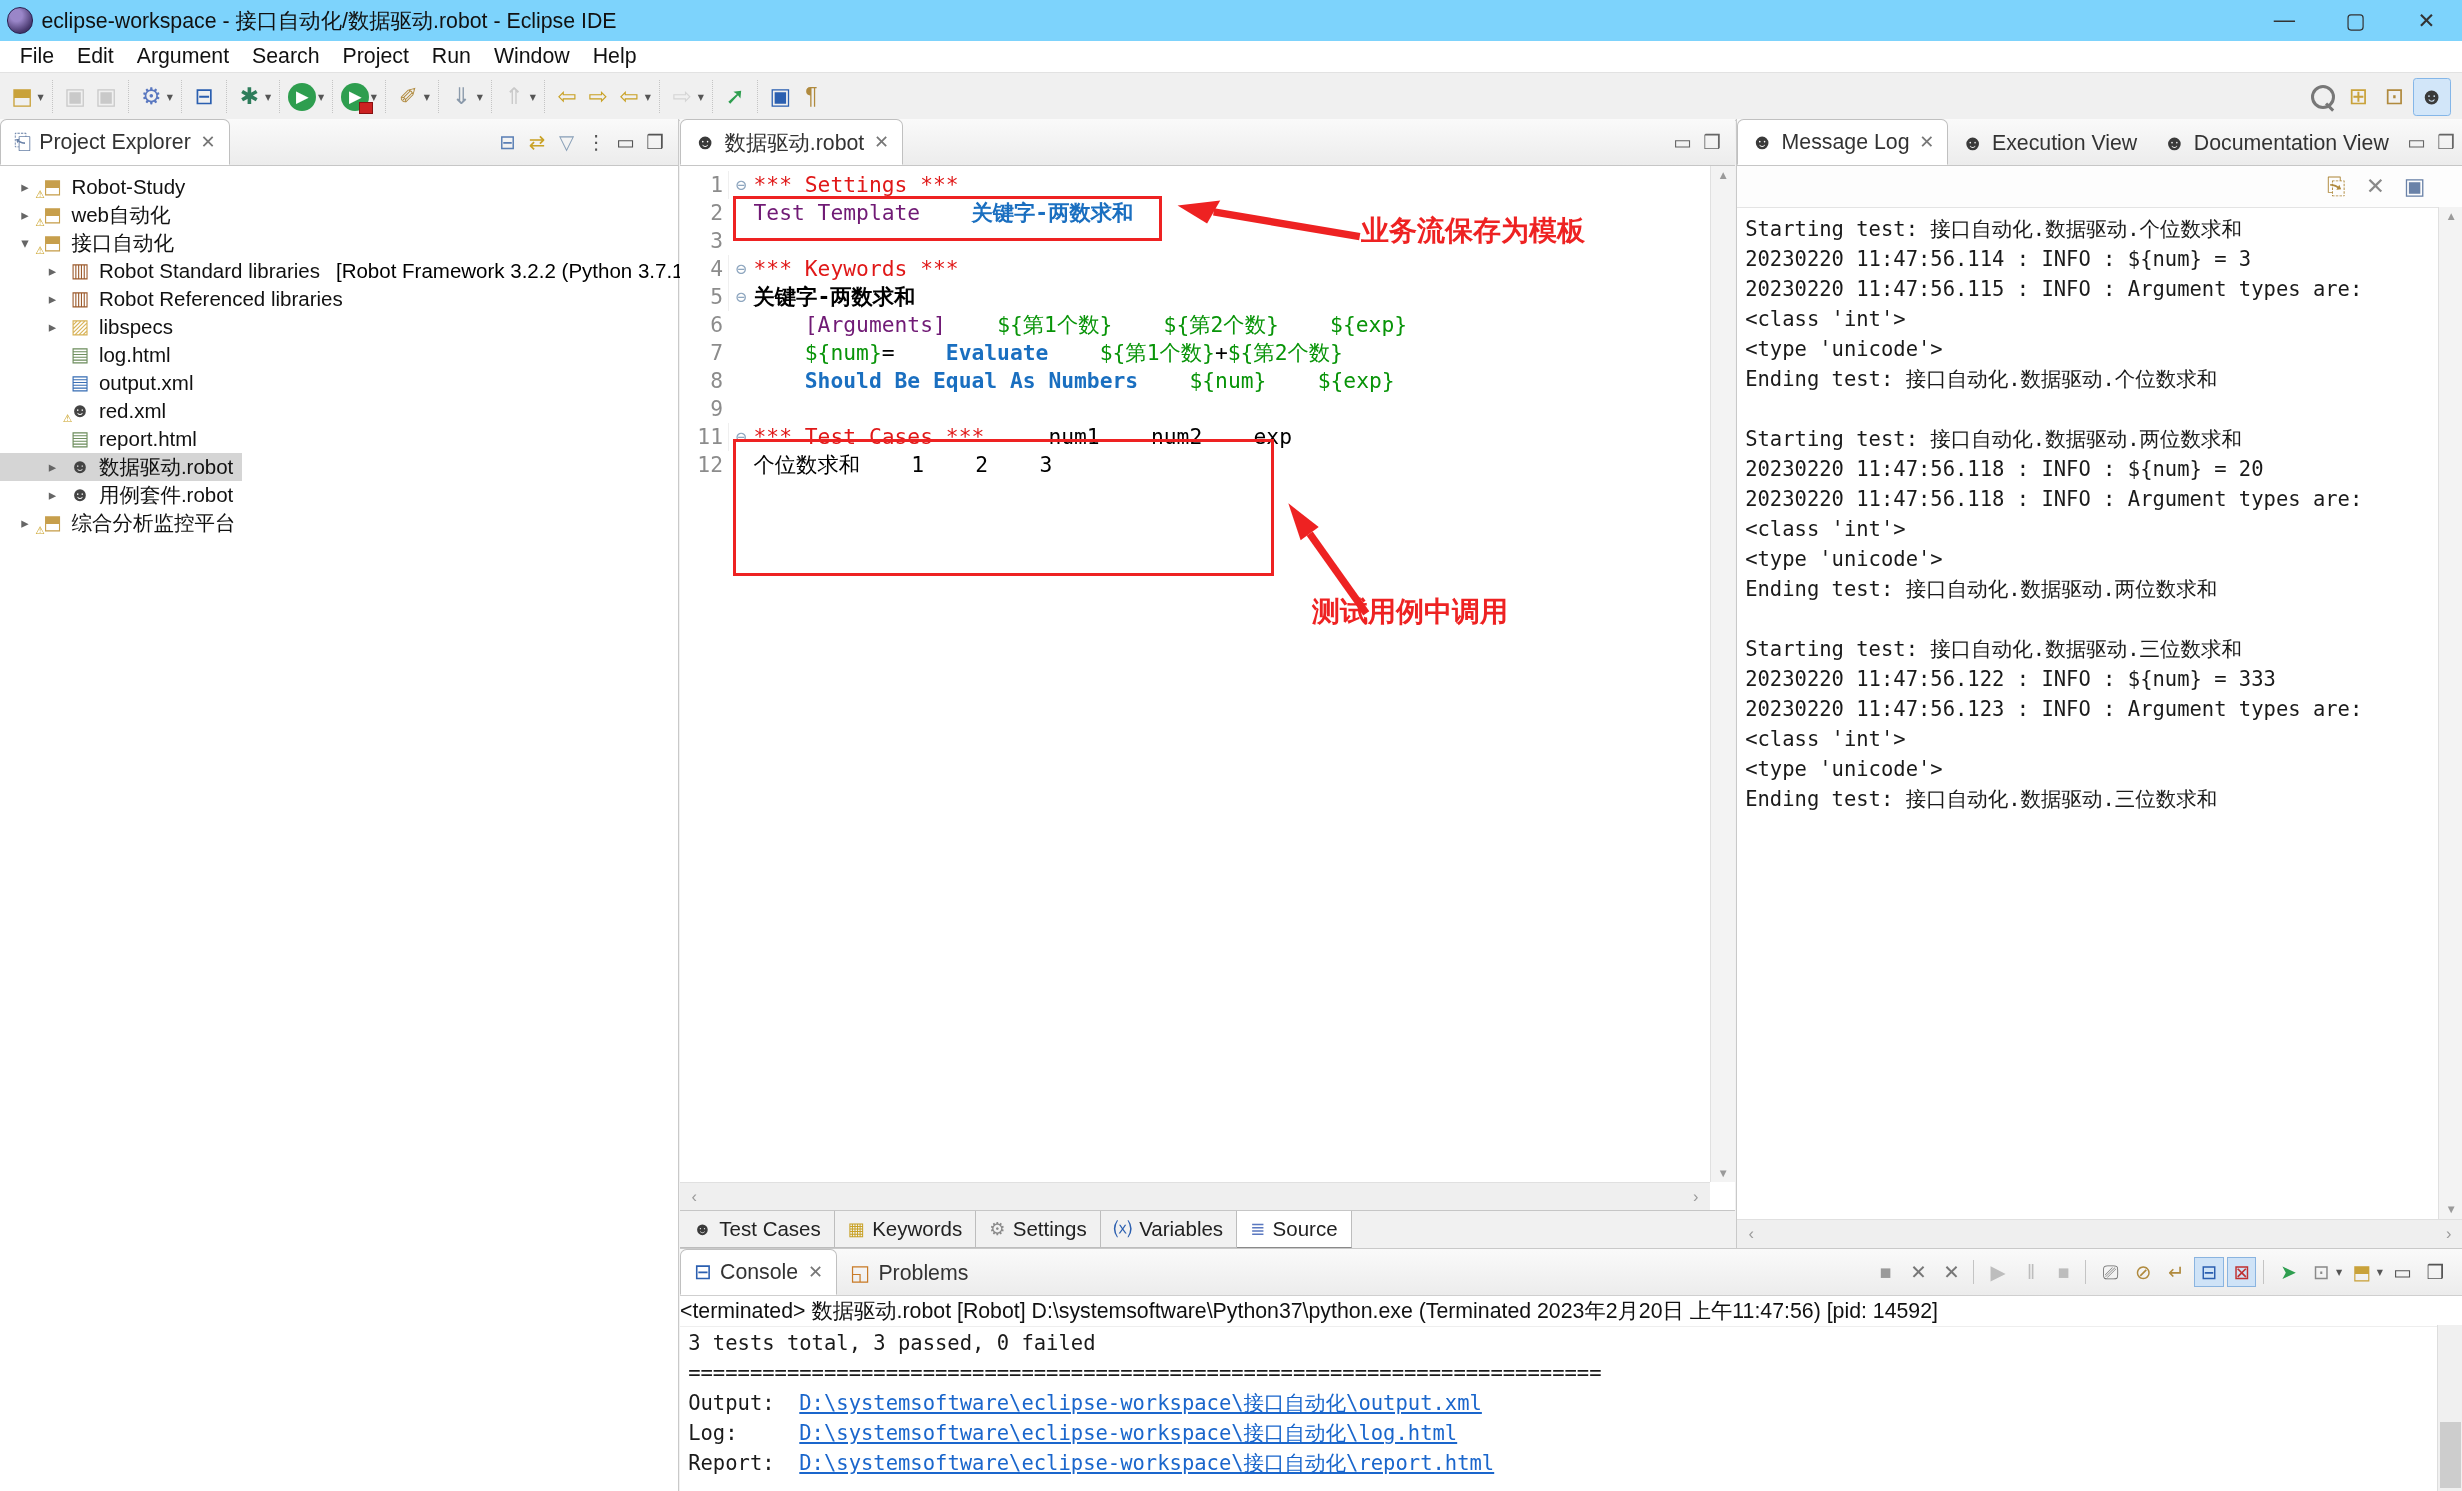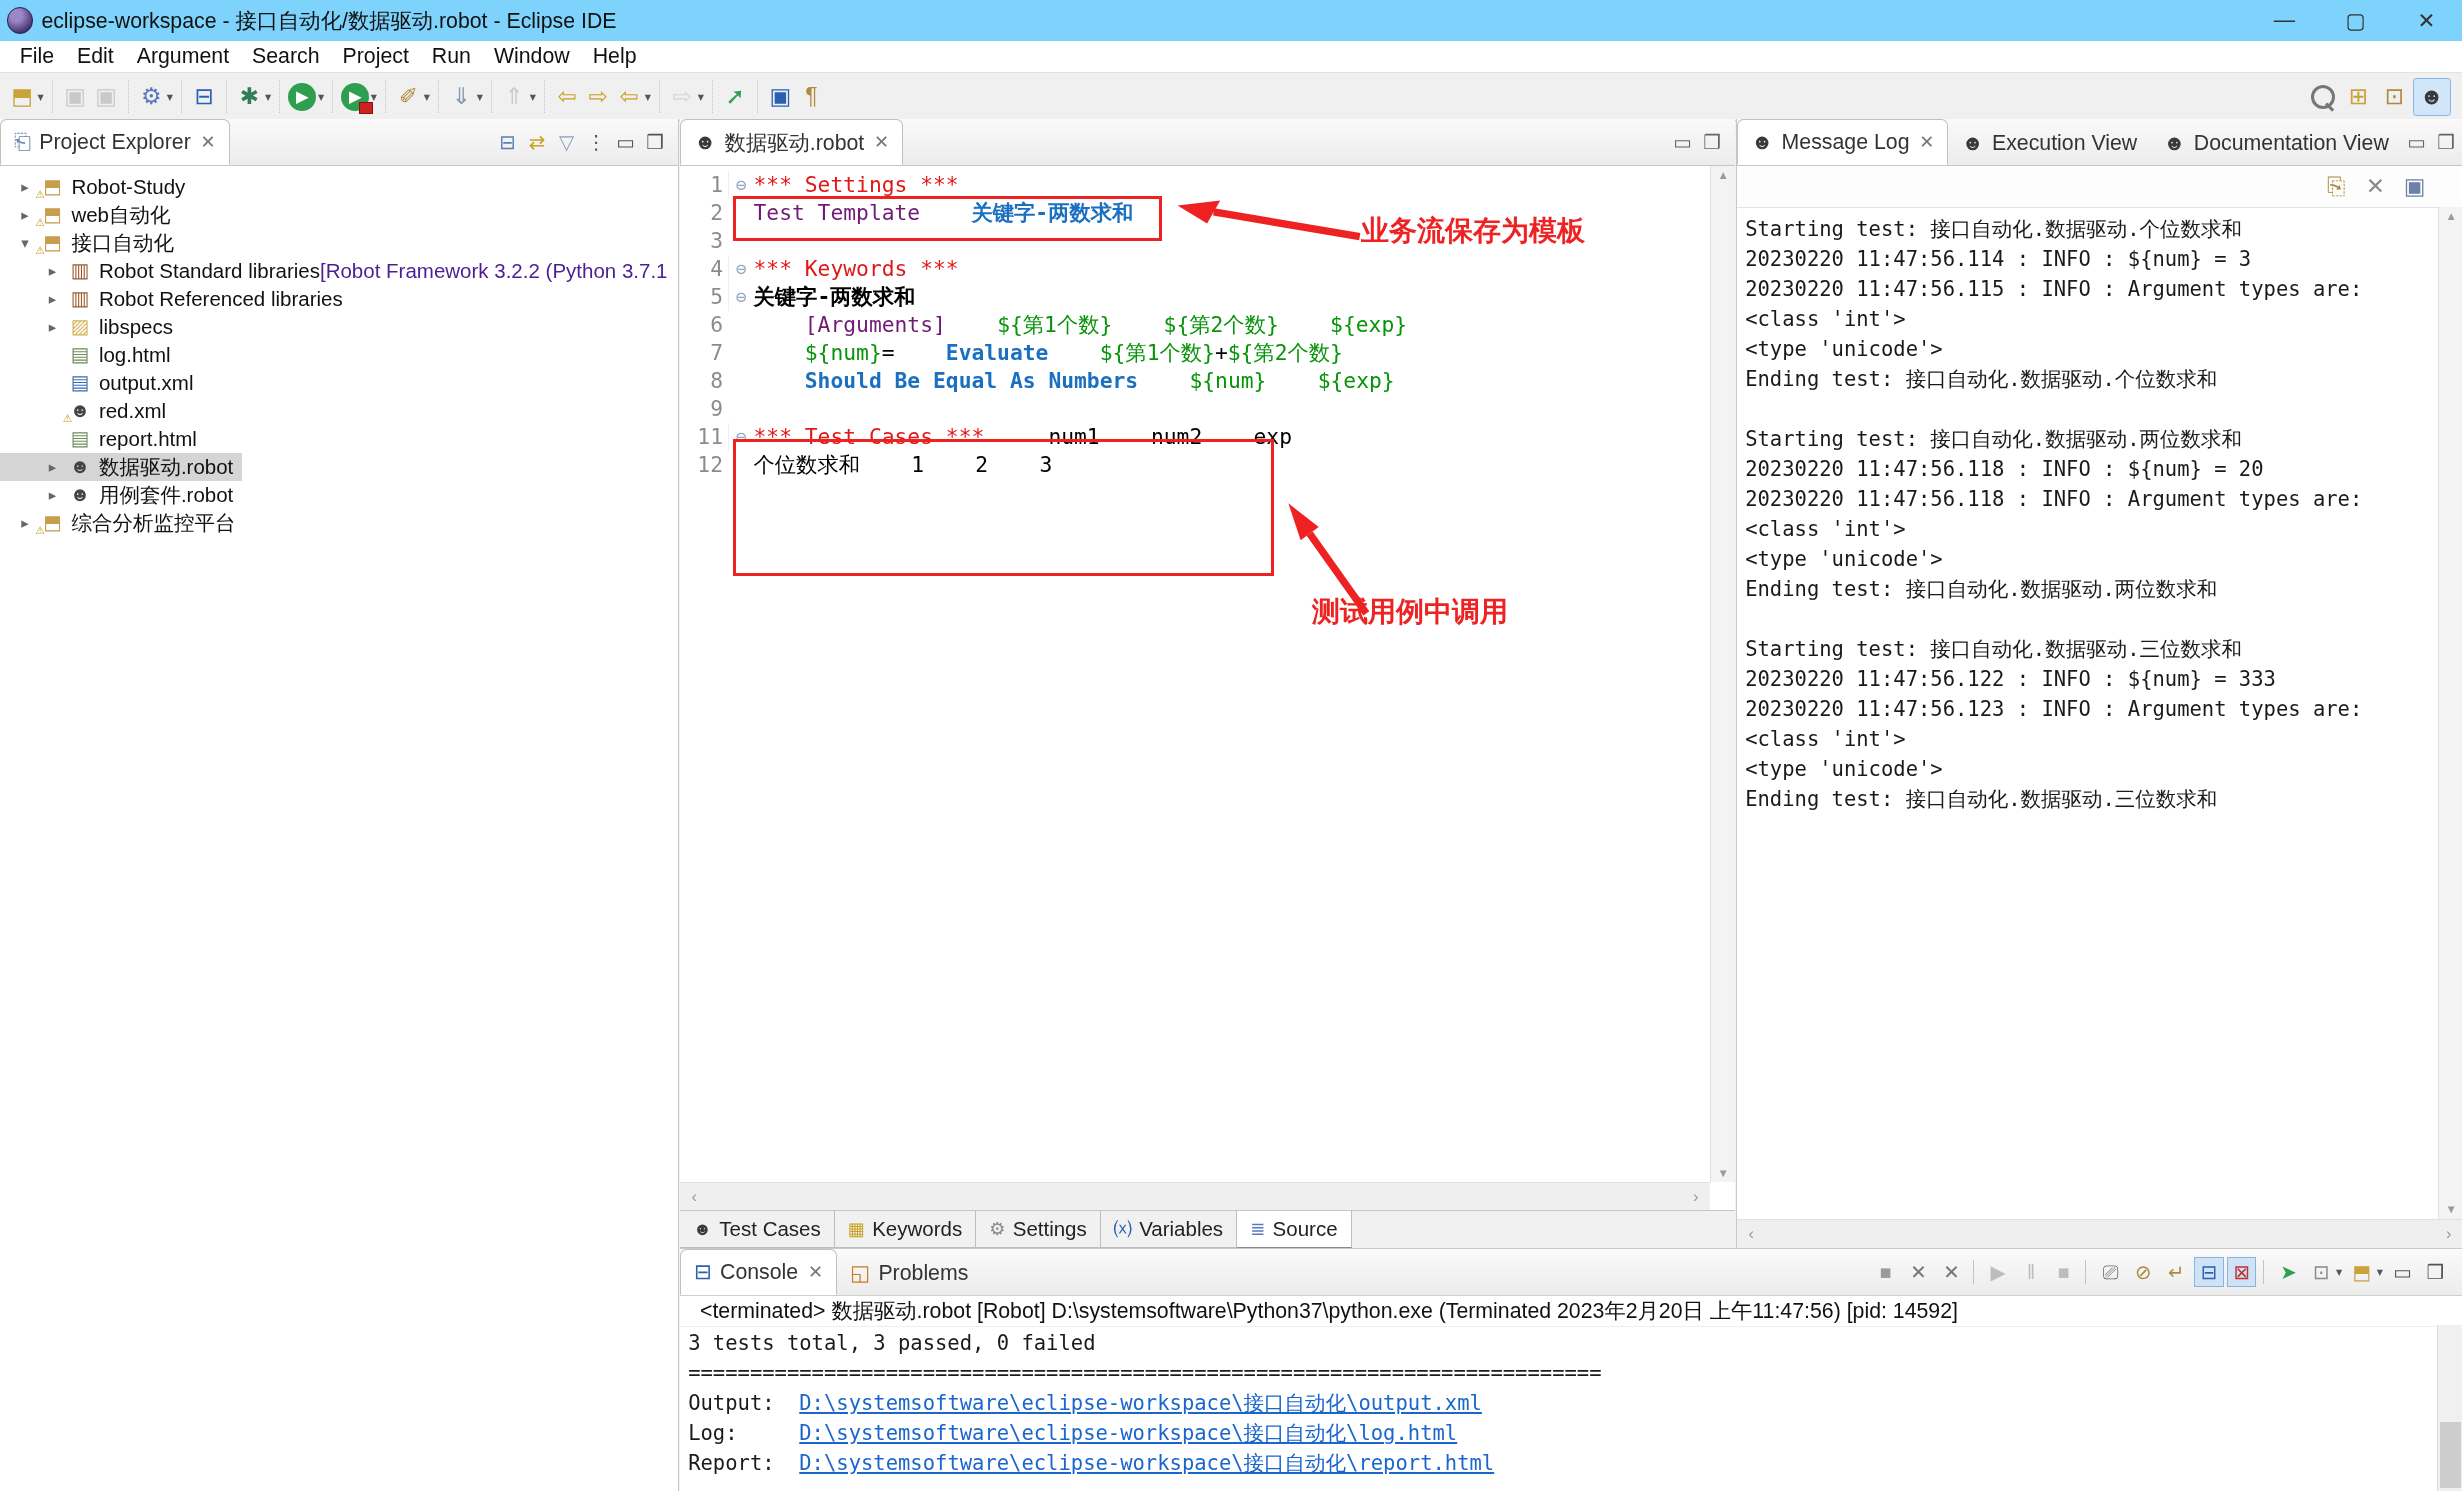--- a/index.html
+++ b/index.html
@@ -69,21 +69,21 @@
   .texp{width:27px;text-align:center;color:#666;font-size:14.8px;flex:none;}
   .ticon{width:28px;text-align:center;font-size:19.7px;flex:none;position:relative;}
   .ticon .warn{position:absolute;left:-3.3px;bottom:-3.3px;font-size:10.7px;color:#caa227;}
   .ticon-proj{color:#c79f4c;}
   .ticon-lib{color:#9c5b2d;}
   .ticon-folder{color:#d8b45a;}
   .ticon-html{color:#6f8f5f;}
   .ticon-xml{color:#3a6fb5;}
   .ticon-robot,.ticon-robotcfg{color:#444;}
   .tlabel{margin-left:4.9px;color:#111;}
-  .tdec{color:#4c1d95;margin-left:0;}
+  .tdec{color:#000000;margin-left:16px;}
   
   .editor-tabsbar{height:46px;}
   .code-wrap{position:absolute;left:0;top:47px;width:1055px;height:1016px;background:#fff;overflow:hidden;}
   .code{position:absolute;left:0;top:4.9px;width:1030px;
         font-family:"DejaVu Sans Mono", monospace;font-size:21.3px;line-height:28px;}
   .cl{display:flex;height:28px;align-items:center;}
   .ln{width:43px;text-align:right;color:#8c8c8c;flex:none;padding-right:4.9px;}
   .fold{width:24.6px;flex:none;color:#8ea6bf;font-size:18px;text-align:center;border-left:0.8px solid #efefef;}
   .ct{white-space:pre;flex:1;}
   .cl.hl .ct{background:#e4eefb;}
@@ -121,21 +121,21 @@
                 font-family:"DejaVu Sans Mono", monospace;font-size:20.5px;line-height:30px;
                 padding:6.6px 0 0 8.2px;white-space:pre;}
   .msglog .vscroll{top:88px;height:auto;bottom:29.5px;}
   
   .console-bar{height:46px;background:linear-gradient(#fafafa,#ececec);border-bottom:0.8px solid #cfcfcf;
                display:flex;align-items:flex-end;}
   .con-icons{margin-left:auto;display:flex;align-items:center;height:46px;padding-right:13px;}
   .con-icons .tb-icon{width:29.5px;height:29.5px;font-size:19.7px;margin-left:3.3px;}
   .tb-icon.hlblue{background:#cfe3f7;border:0.8px solid #8ab4e0;box-sizing:border-box;}
   .con-sep{width:0.8px;height:24.6px;background:#c4c4c4;margin:0 6.6px;}
-  .console-title{height:29.5px;display:flex;align-items:center;padding-left:20px;font-size:21.3px;
+  .console-title{height:29.5px;display:flex;align-items:center;padding-left:0;font-size:21.3px;
                  color:#111;background:#fff;border-bottom:0.8px solid #eee;white-space:nowrap;}
   .console-content{position:absolute;left:0;top:76px;right:24.6px;bottom:0;overflow:hidden;
                    font-family:"DejaVu Sans Mono", monospace;font-size:20.5px;line-height:30px;
                    padding:3.3px 0 0 8.2px;white-space:pre;}
   .con-link{color:#1a66cc;text-decoration:underline;}
   .con-vscroll{position:absolute;right:0;top:76px;bottom:0;width:24.6px;background:#f0f0f0;
                border-left:0.8px solid #ddd;}
   .con-thumb{position:absolute;left:1.6px;top:58%;width:21.3px;height:66px;background:#cdcdcd;}
 </style>
 </head>

